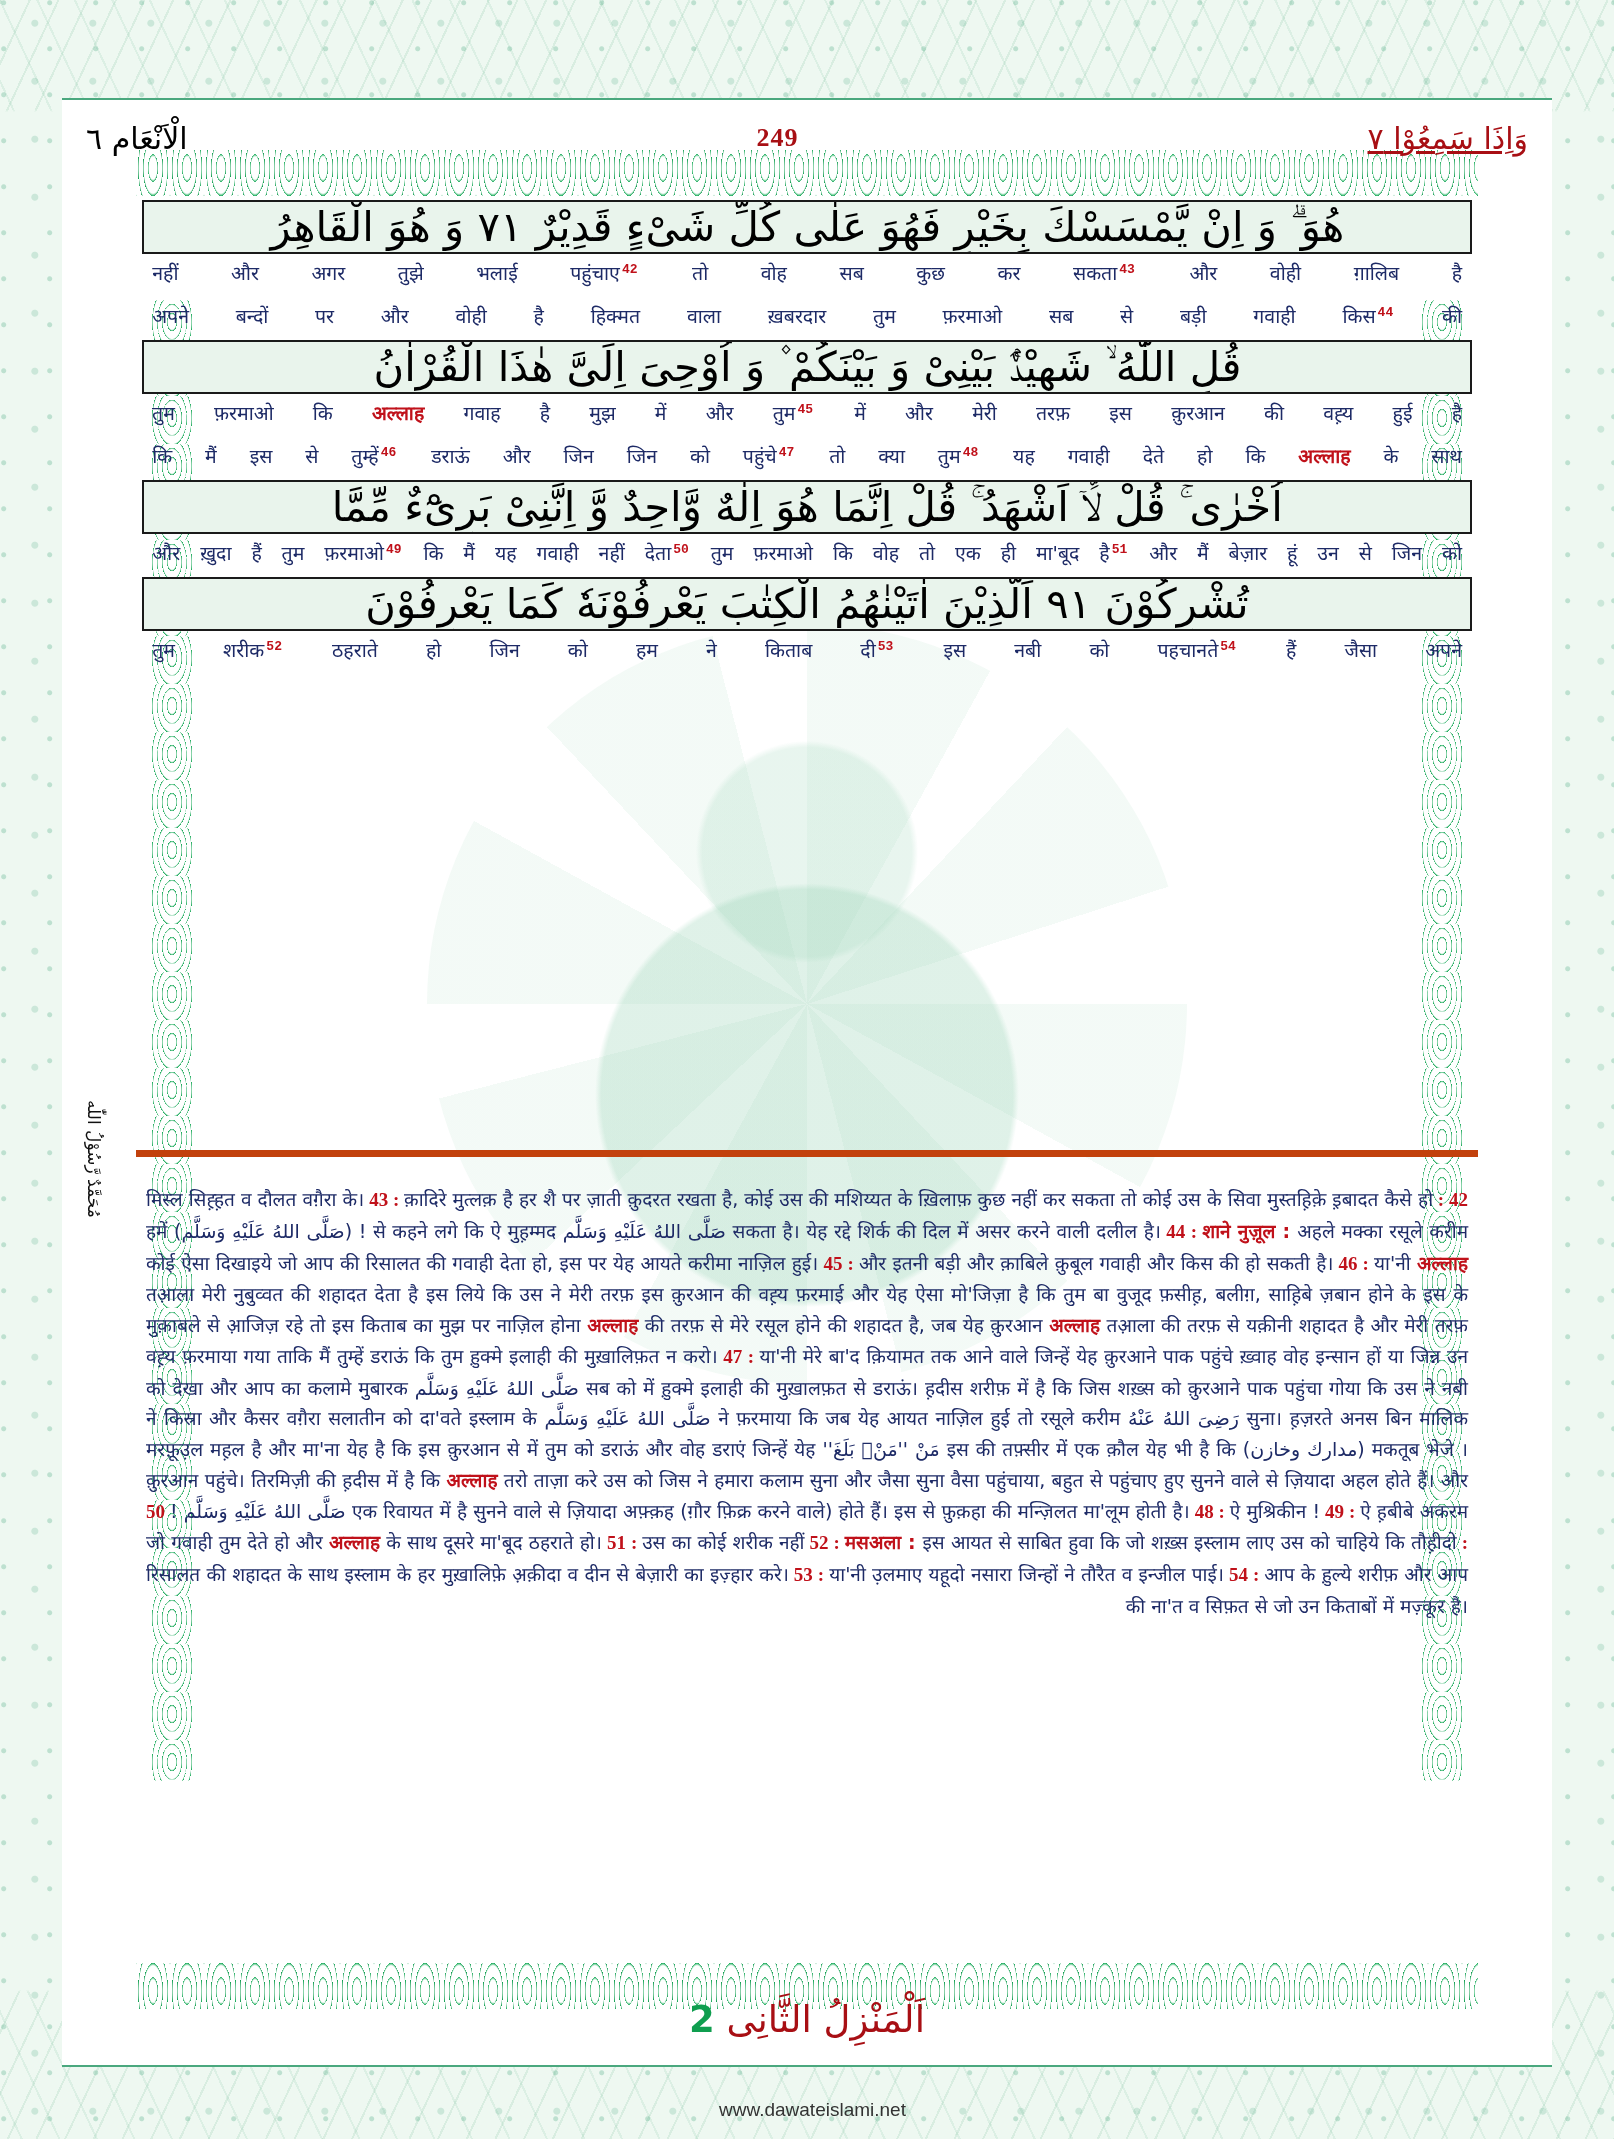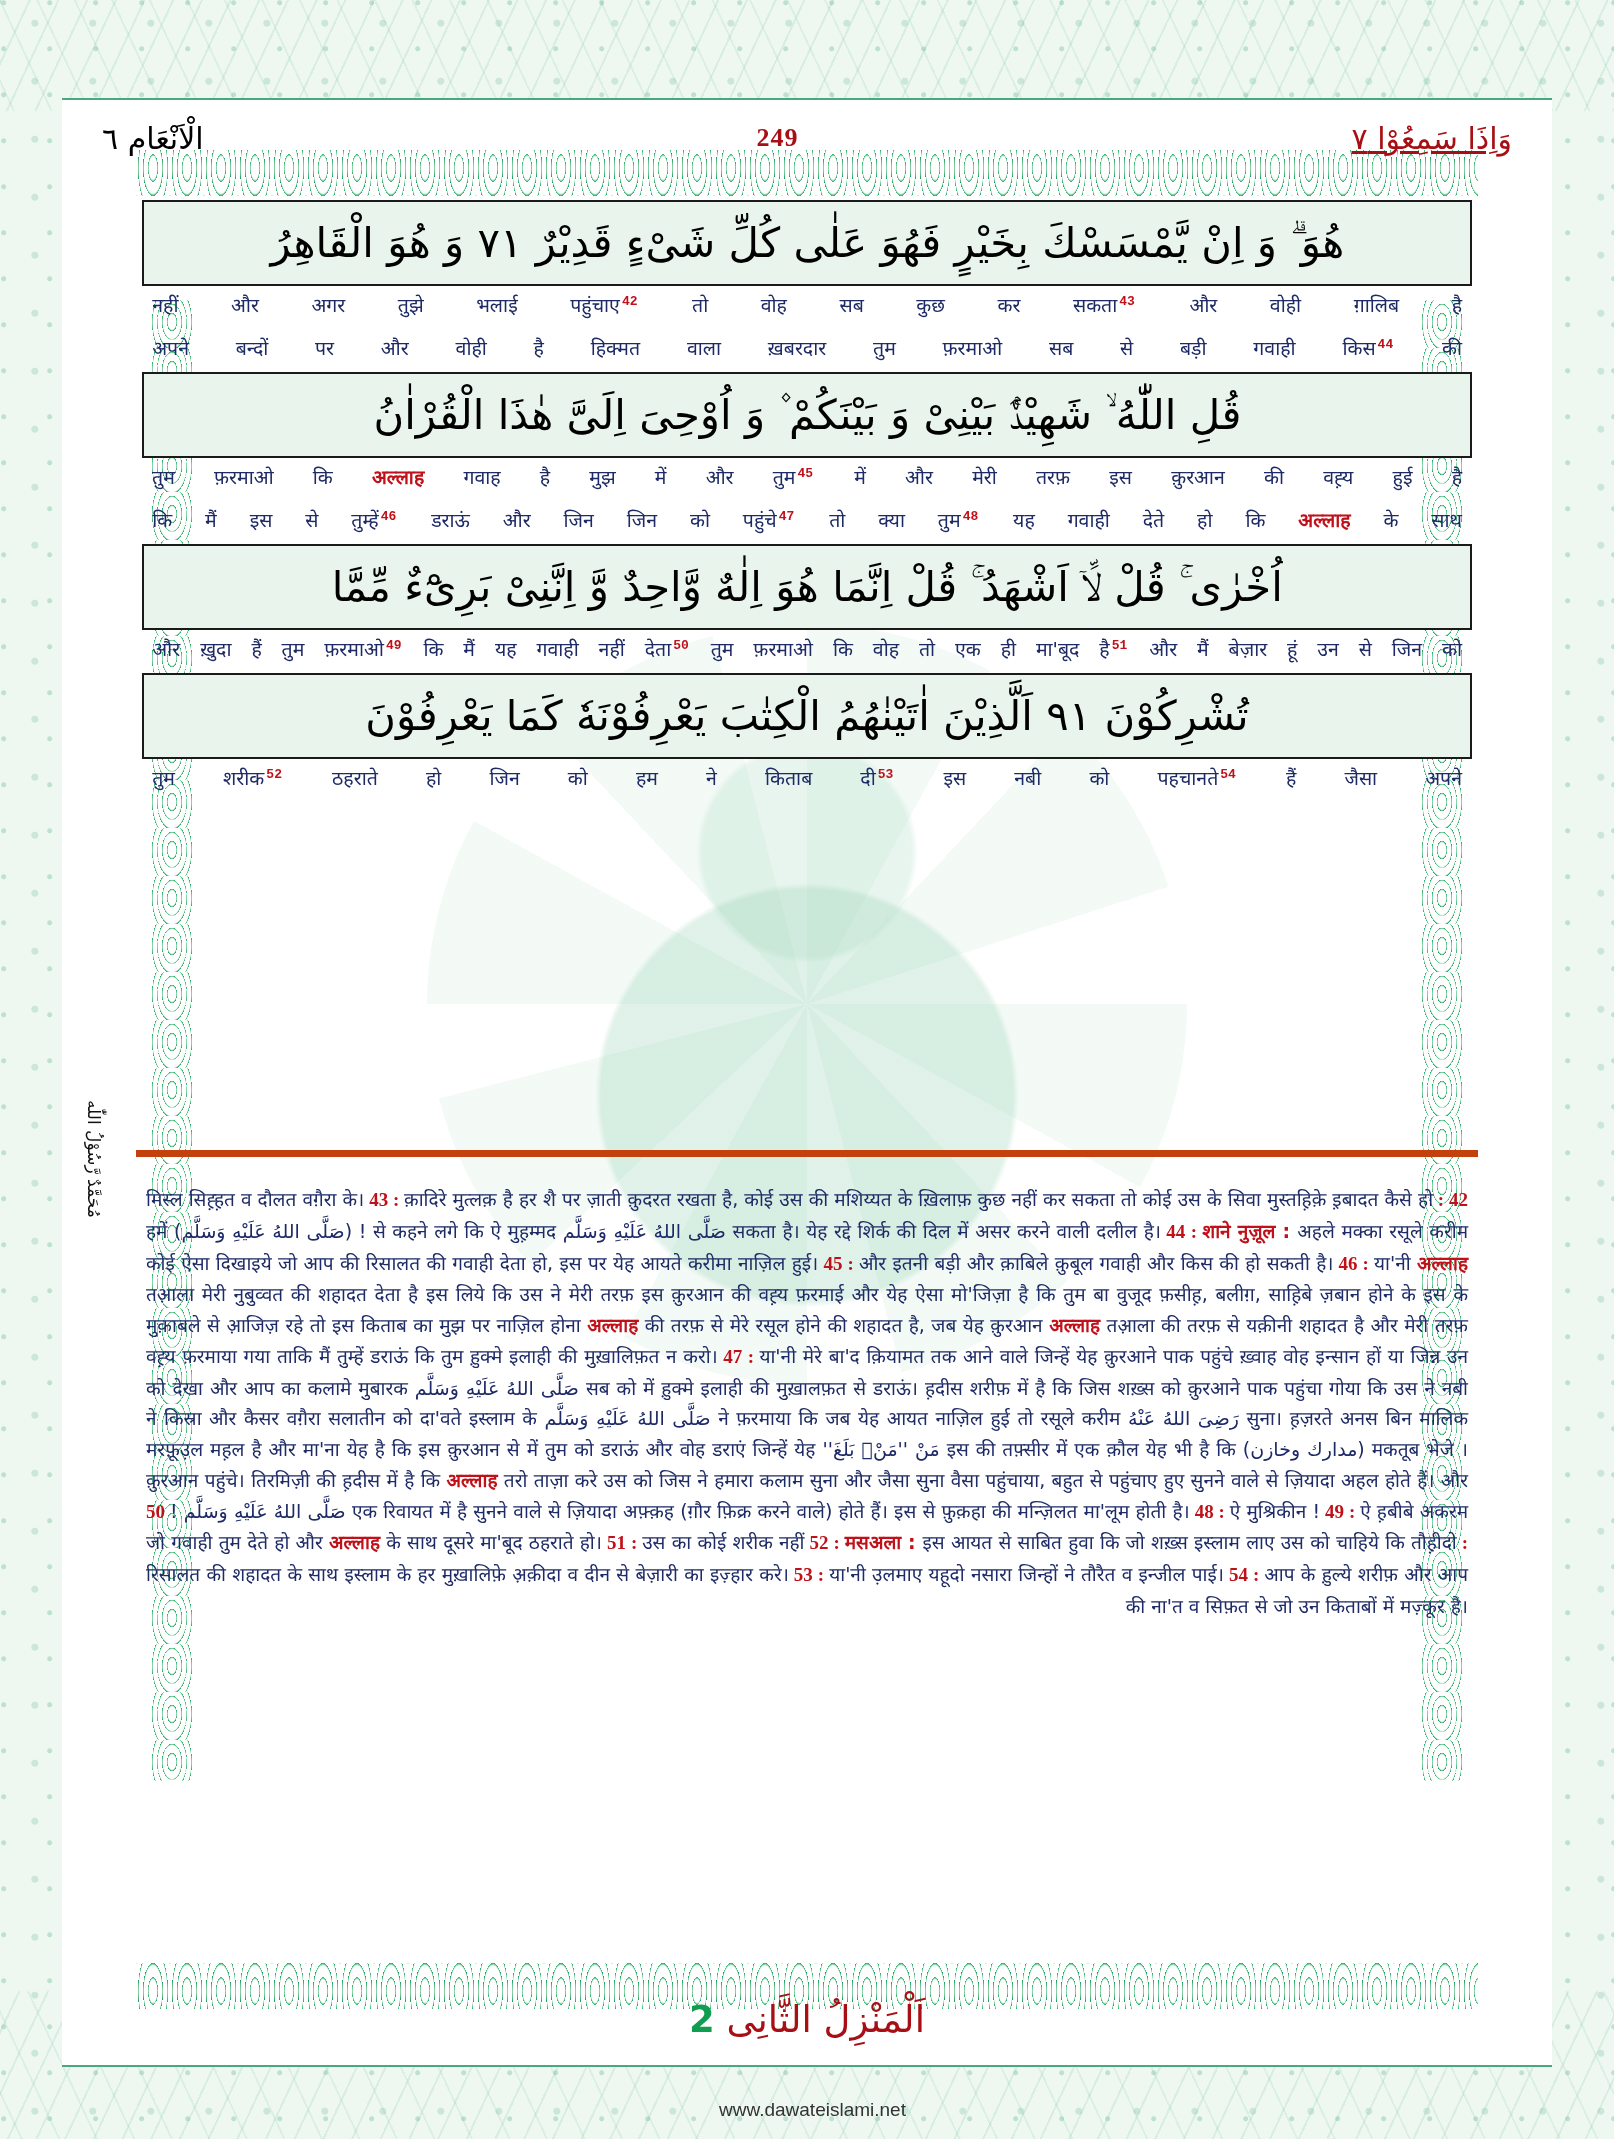--- a/index.html
+++ b/index.html
@@ -47,21 +47,21 @@
       radial-gradient(circle at 50% 62%, rgba(150,210,180,.30) 0 34%, transparent 35%),
       radial-gradient(circle at 50% 30%, rgba(150,210,180,.22) 0 16%, transparent 17%),
       conic-gradient(from 0deg, rgba(160,215,185,.12) 0 8%, transparent 8% 12%, rgba(160,215,185,.12) 12% 20%, transparent 20% 25%, rgba(160,215,185,.12) 25% 33%, transparent 33% 38%, rgba(160,215,185,.12) 38% 46%, transparent 46% 50%, rgba(160,215,185,.12) 50% 58%, transparent 58% 63%, rgba(160,215,185,.12) 63% 71%, transparent 71% 75%, rgba(160,215,185,.12) 75% 83%, transparent 83% 88%, rgba(160,215,185,.12) 88% 96%, transparent 96%);
     pointer-events:none;
   }
 
   
   .hdr{
     position:absolute;left:0;right:0;top:8px;height:60px;
     display:flex;align-items:center;justify-content:space-between;
-    padding:0 40px;box-sizing:border-box;z-index:5;
+    padding:0 24px;box-sizing:border-box;z-index:5;
   }
   .hdr-ar{
     font-family:"DejaVu Sans", sans-serif;
     font-size:30px;color:#000;direction:rtl;white-space:nowrap;
   }
   .hdr-ar.right{color:#a80f14;text-decoration:underline;}
   .hdr-num{
     font-family:"Liberation Serif", serif;
     font-weight:bold;font-size:26px;color:#a80f14;letter-spacing:1px;
   }
@@ -111,21 +111,21 @@
   #verses{
     position:absolute;left:0;right:0;top:46px;
     padding:4px 6px 0 6px;box-sizing:border-box;
   }
 
   
   .vrow{margin-bottom:2px;}
   .arabox{
     border:2px solid #1a1a1a;
     background:#e9f4ec;
-    height:86px;
+    height:54px;
     display:flex;align-items:center;justify-content:center;
     overflow:hidden;
     box-sizing:border-box;
   }
   .ara{
     font-family:"DejaVu Sans", sans-serif;
     direction:rtl;unicode-bidi:bidi-override;
     font-size:41px;line-height:1.0;
     color:#000;white-space:nowrap;
     letter-spacing:-1px;

